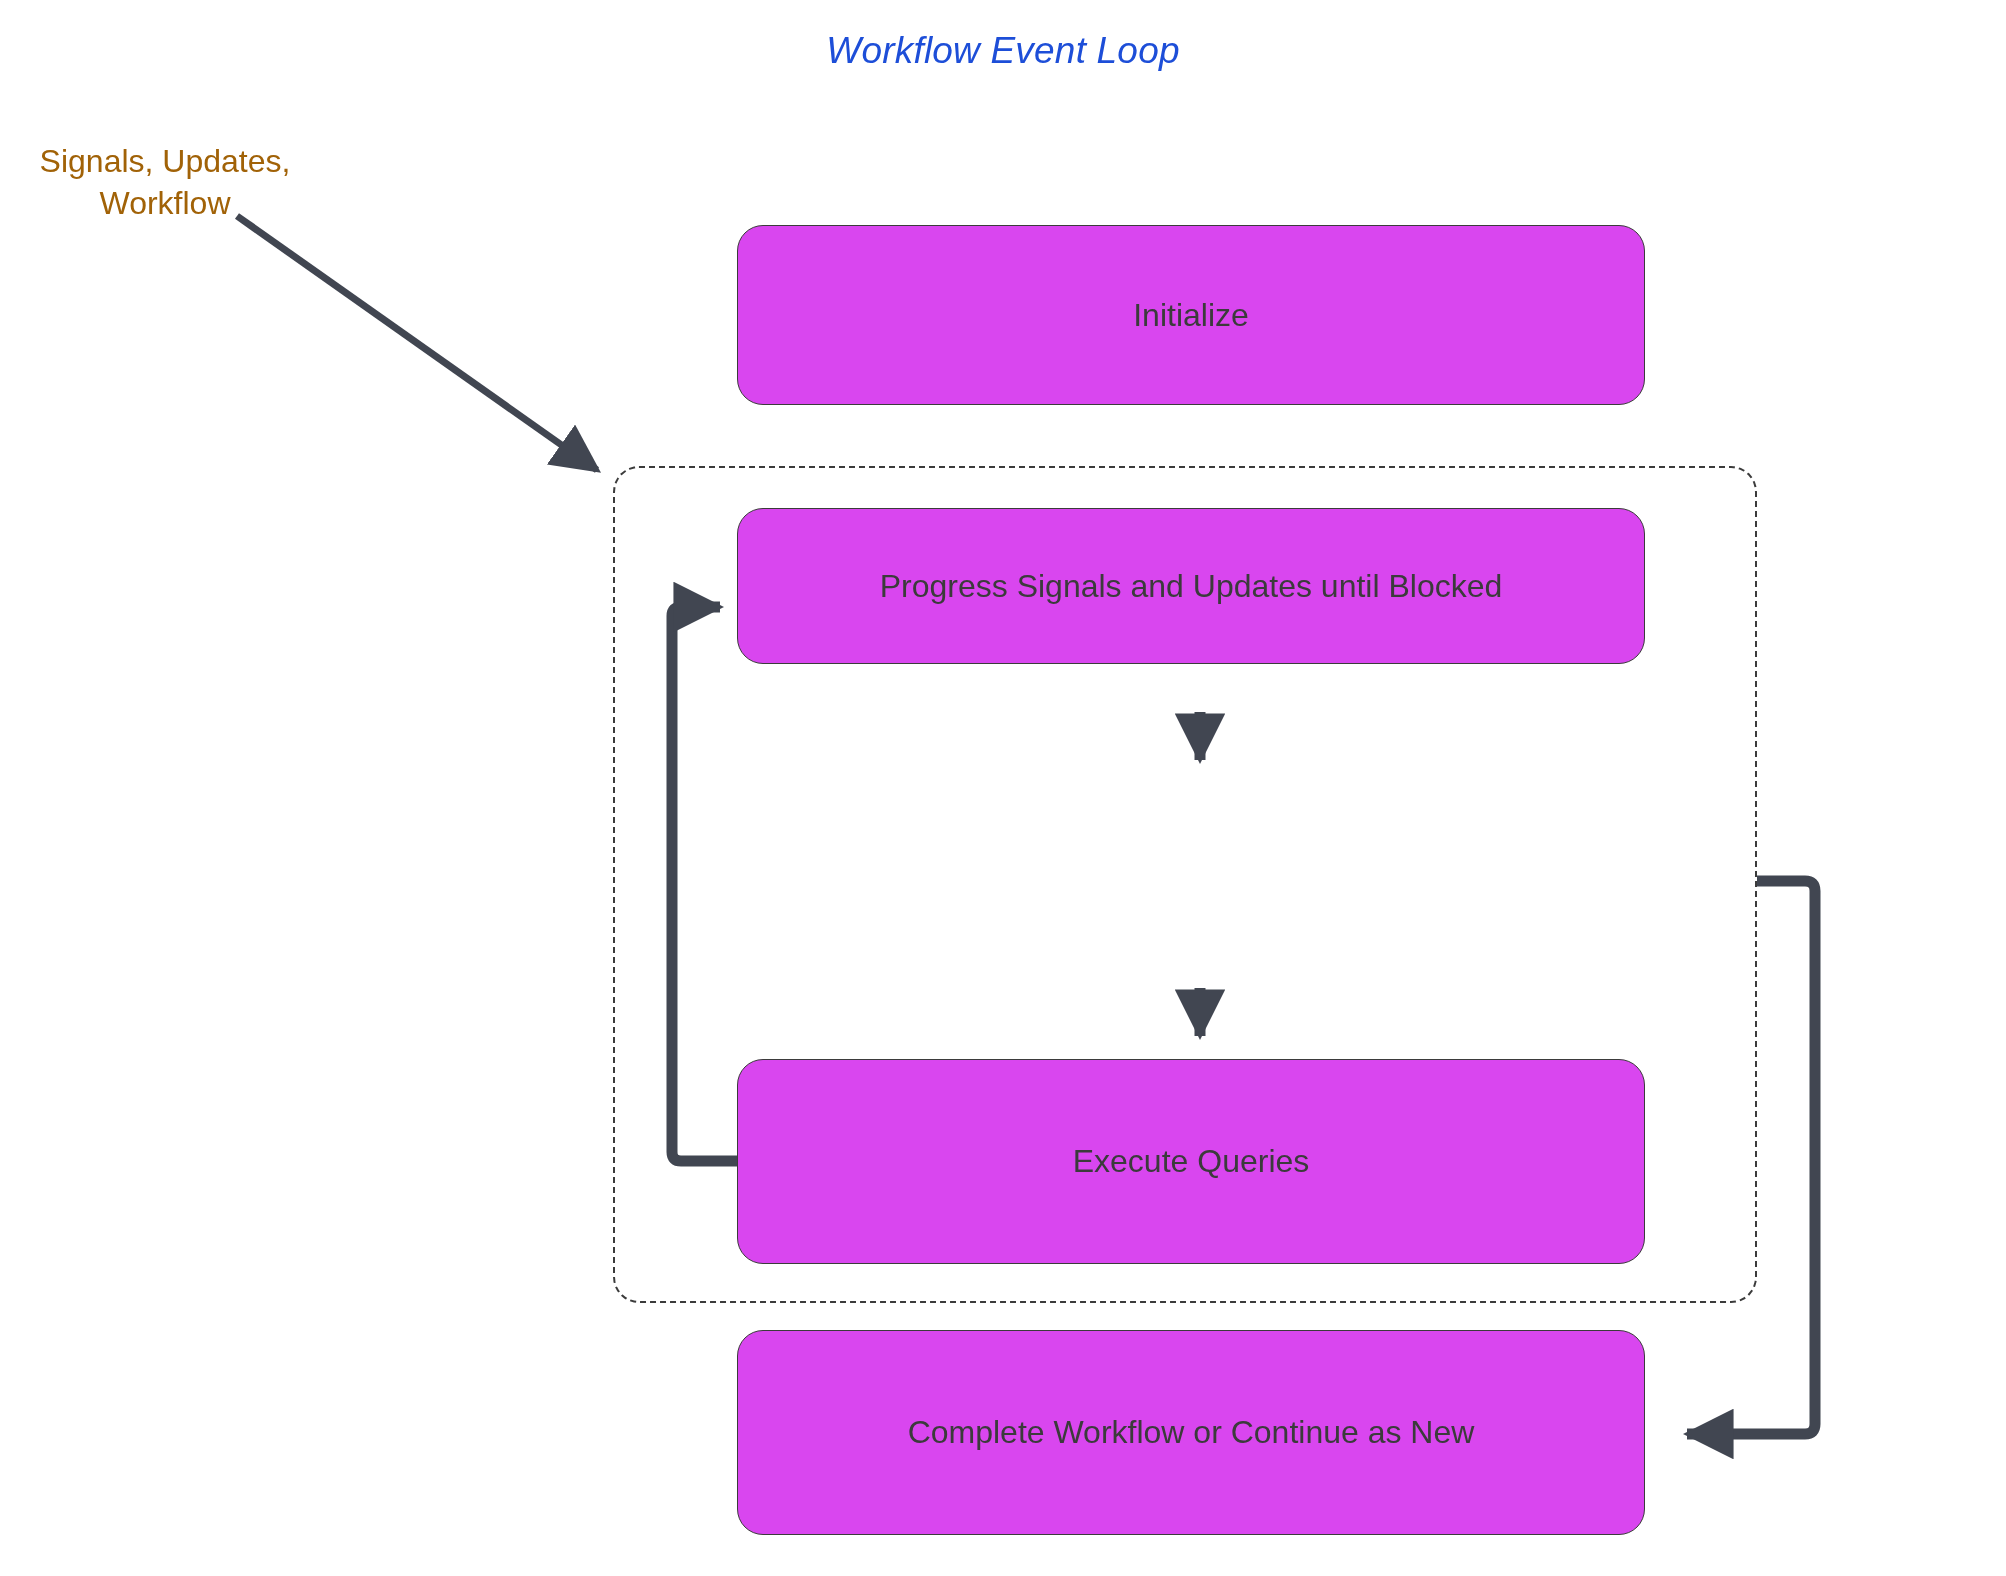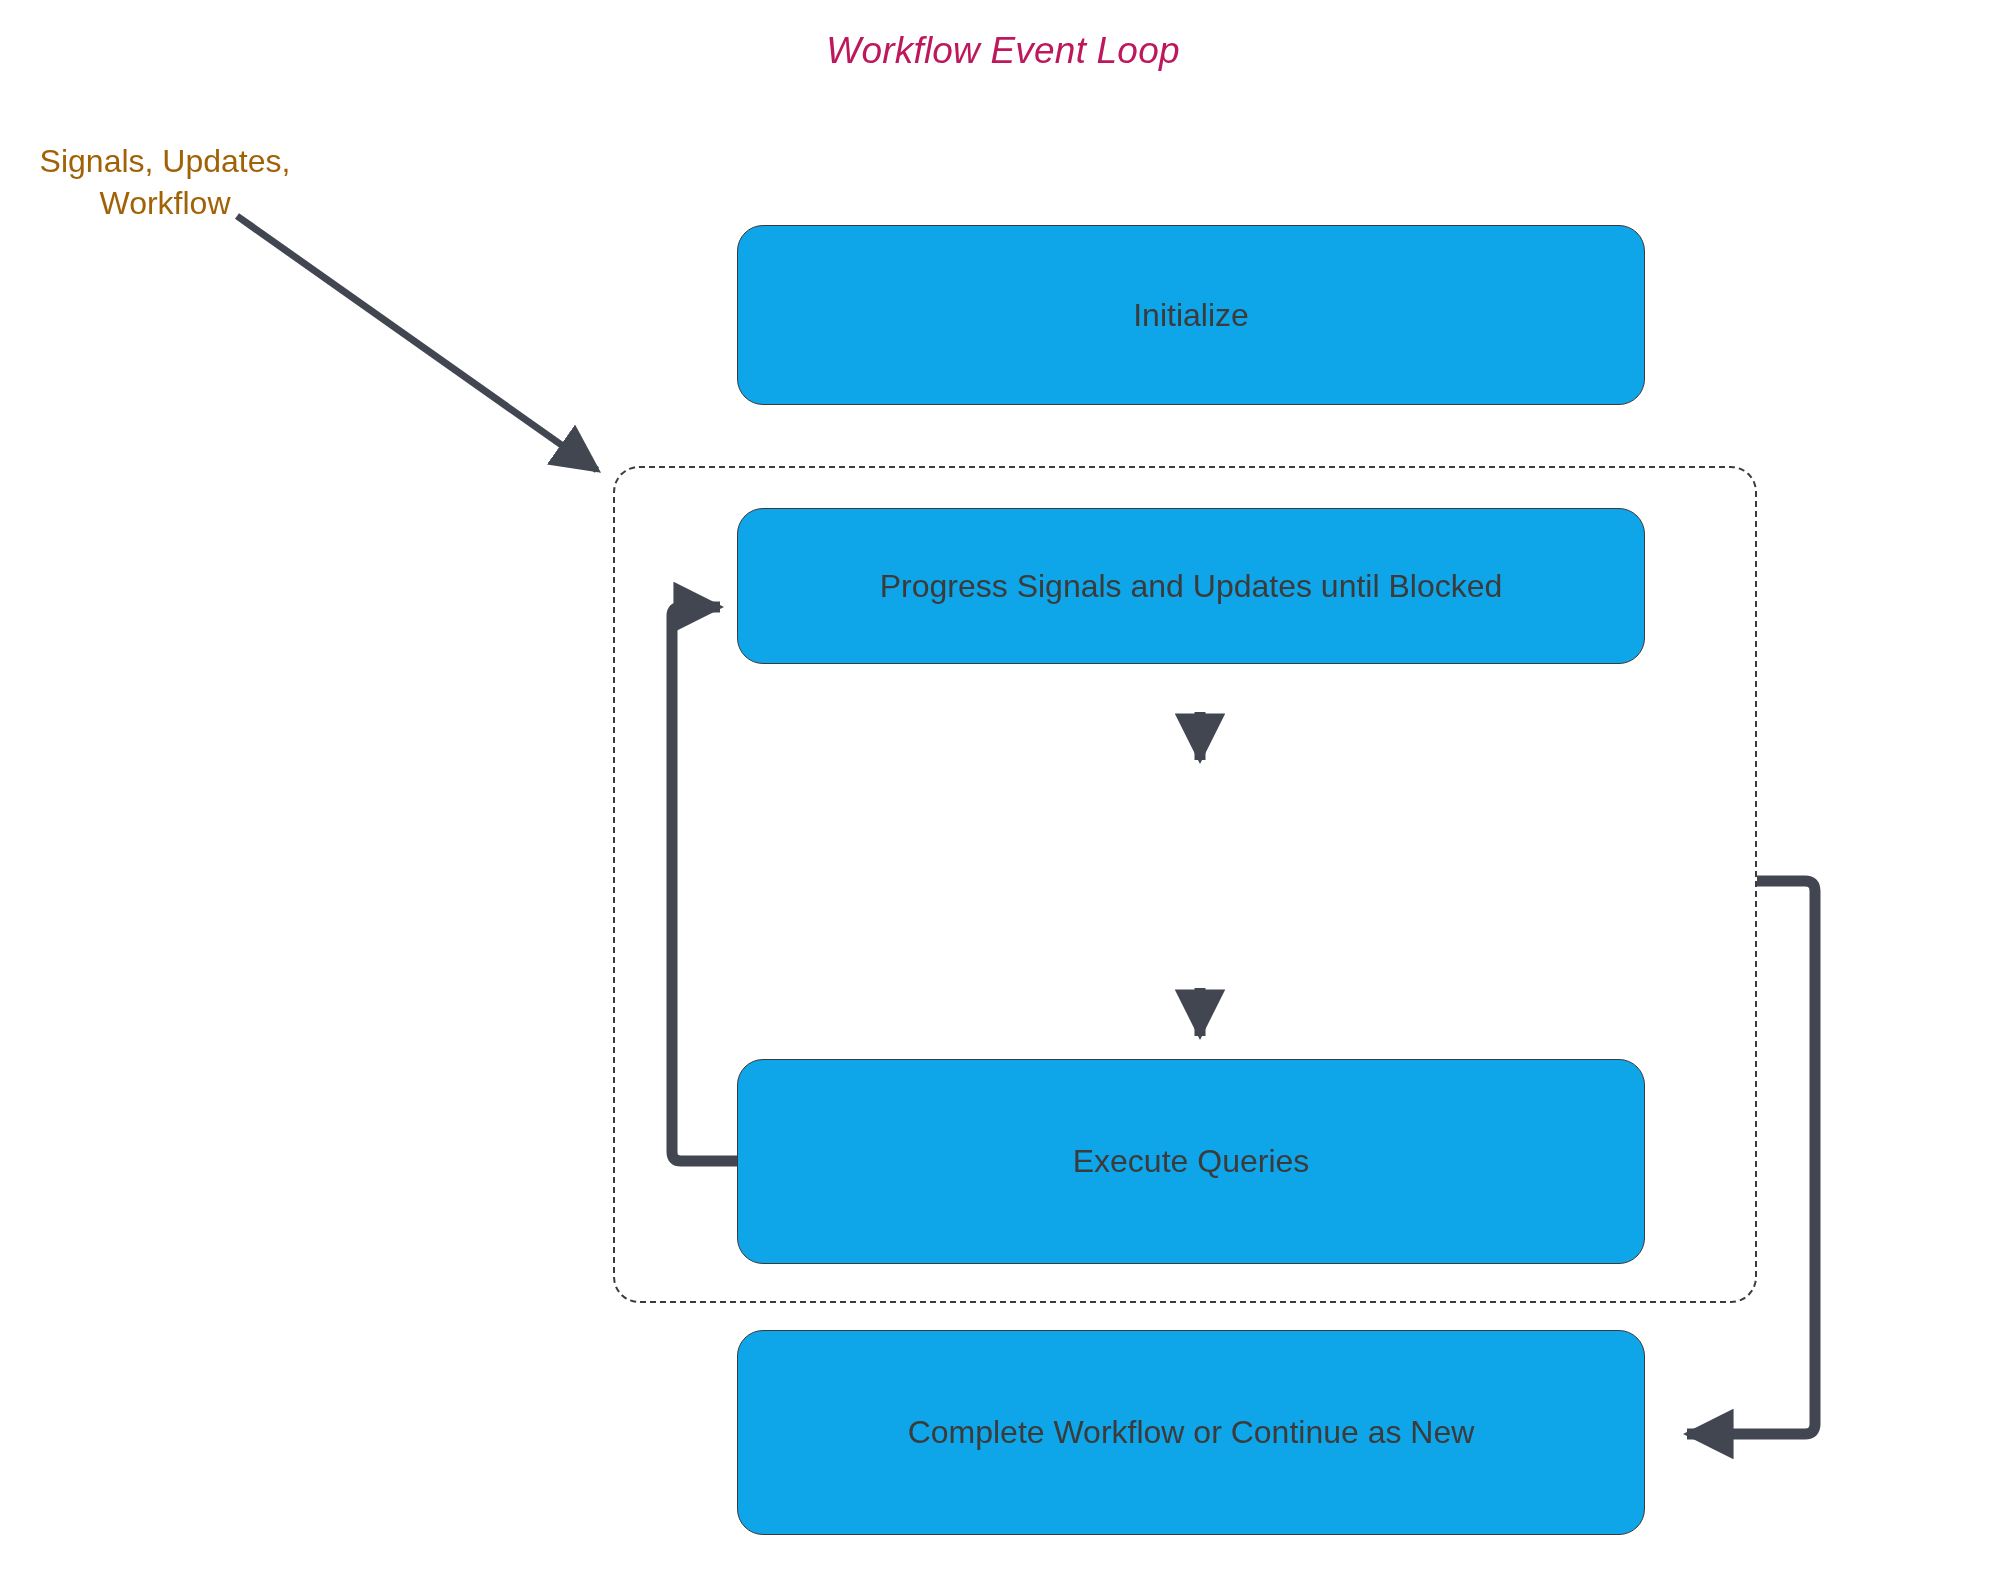--- a/index.html
+++ b/index.html
@@ -25,39 +25,39 @@
     height: 1576px;
   }
   .diagram-title {
     position: absolute;
     left: 0;
     top: 30px;
     width: 2006px;
     text-align: center;
     font-style: italic;
     font-size: 37px;
-    color: #be185d;
+    color: #1d4ed8;
     letter-spacing: 0.2px;
   }
   .ext-label {
     position: absolute;
     left: 20px;
     top: 140px;
     width: 290px;
     text-align: center;
     font-size: 32px;
     line-height: 42px;
     color: #a16207;
   }
   .node {
     position: absolute;
     box-sizing: border-box;
     border: 1.6px solid #3b3b3b;
     border-radius: 26px;
-    background: #0ea5e9;
+    background: #d946ef;
     display: flex;
     align-items: center;
     justify-content: center;
     color: #3b3b3b;
     font-size: 32px;
     text-align: center;
   }
   .node-label {
     padding: 0 18px;
     white-space: nowrap;

